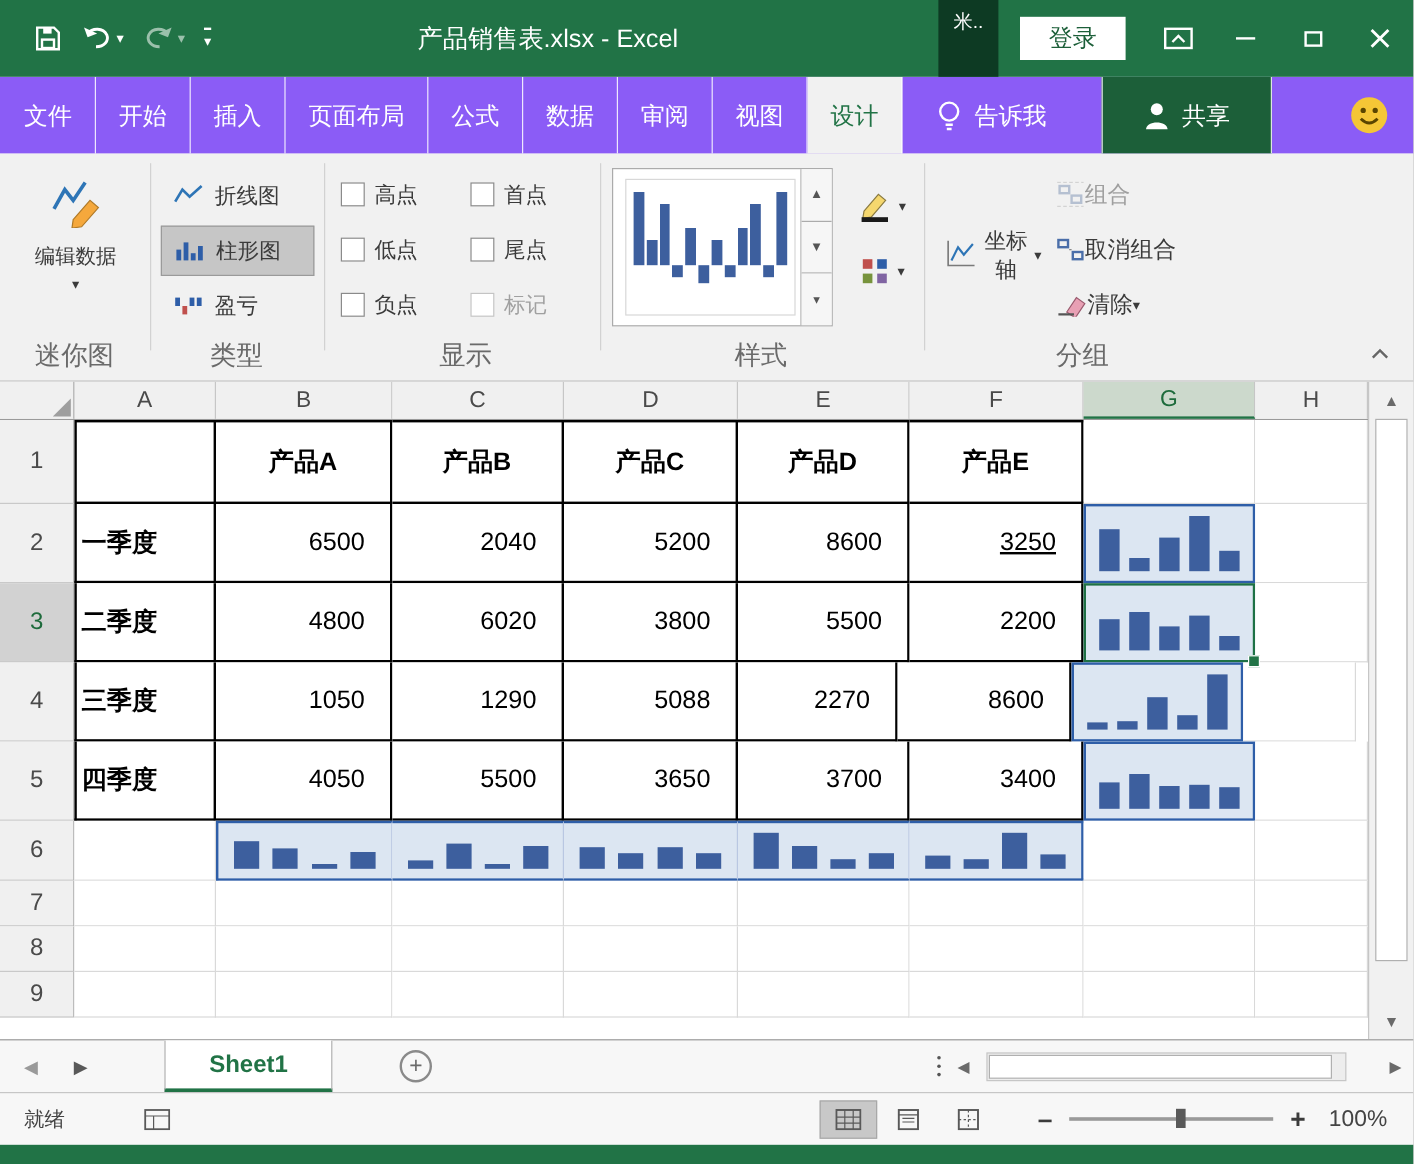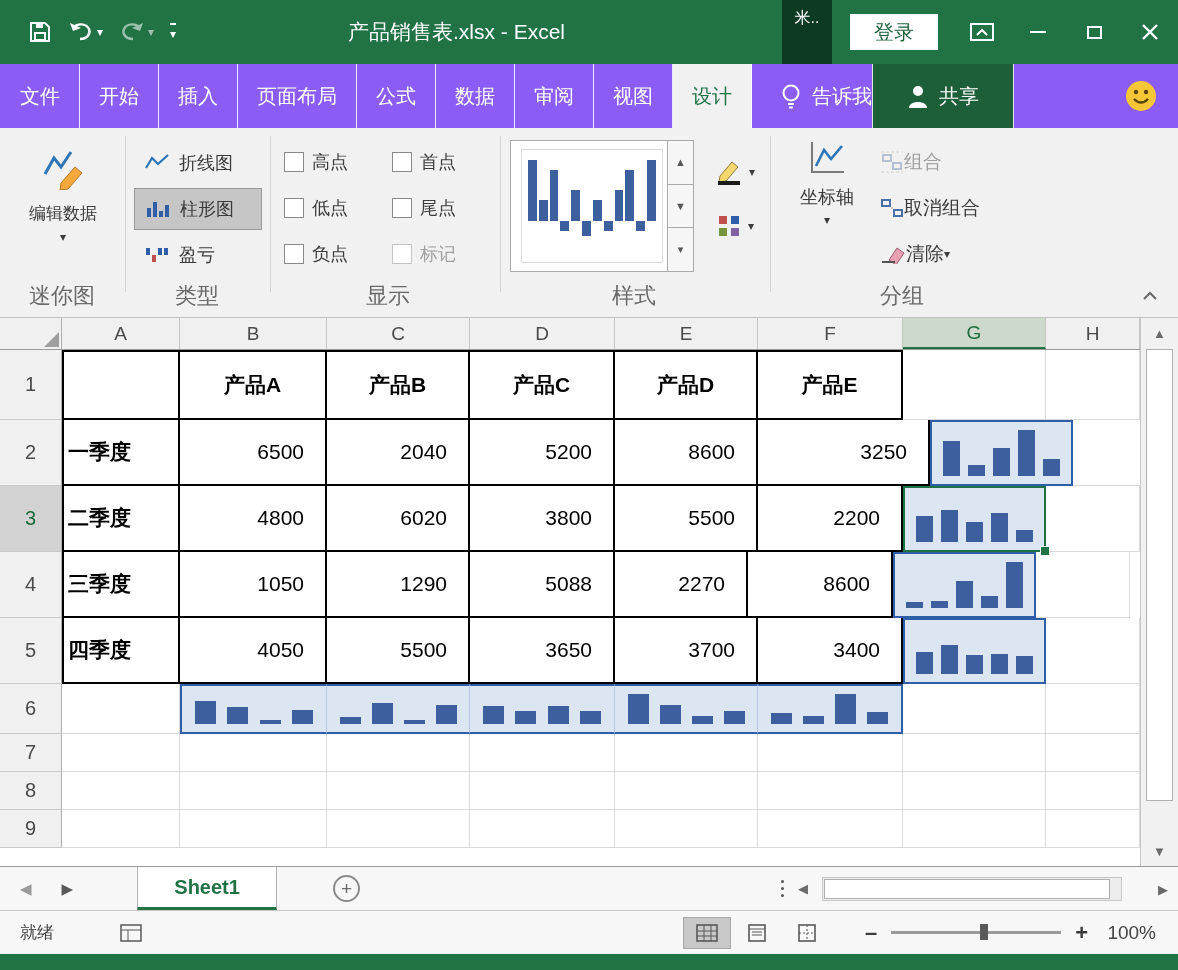--- a/index.html
+++ b/index.html
@@ -20,21 +20,21 @@
   .winbtn{width:56px;display:flex;align-items:center;justify-content:center}
   .min-glyph{display:block;width:16px;height:2px;background:#fff}
   .max-glyph{display:block;width:15px;height:13px;border:2px solid #fff}
 
   
   .tabrow{height:64px;background:#8b5cf6;display:flex;align-items:stretch;flex:0 0 auto}
   .rtab{display:flex;align-items:center;padding:0 19px;color:#fff;font-size:20px;border-right:1px solid rgba(255,255,255,.85);cursor:default}
   .rtab:first-child{border-left:1px solid rgba(255,255,255,0)}
   .rtab.active{background:#f1f1f1;color:#217346;border-right:1px solid rgba(255,255,255,.85)}
   .tellme{display:flex;align-items:center;gap:10px;color:#fff;font-size:20px;margin-left:28px}
-  .sharebtn{display:flex;align-items:center;gap:10px;color:#fff;font-size:20px;background:#1c5f39;padding:0 34px;border-right:1px solid rgba(255,255,255,.85);border-left:1px solid rgba(255,255,255,.85)}
+  .sharebtn{display:flex;align-items:center;gap:10px;color:#fff;font-size:20px;background:#1c5f39;padding:0 34px;margin-left:46px;border-right:1px solid rgba(255,255,255,.85);border-left:1px solid rgba(255,255,255,.85)}
   .smiley{margin-left:auto;margin-right:20px;align-self:center;line-height:0}
 
   
   .ribbon{height:190px;background:#f1f1f1;border-bottom:1px solid #c3c3c3;position:relative;flex:0 0 auto;color:#3b3b3b}
   .vsep{position:absolute;top:8px;height:156px;width:1px;background:#d2d2d2}
   .gcap{position:absolute;bottom:6px;font-size:22px;color:#6a6a6a;transform:translateX(-50%);white-space:nowrap}
   .bigbtn{position:absolute;left:8px;top:12px;width:110px;height:142px;display:flex;flex-direction:column;align-items:center;justify-content:flex-start;font-size:17px;gap:6px;text-align:center}
   .bigbtn .icon44{height:56px;display:flex;align-items:center}
   .type-btn{position:absolute;left:134px;width:128px;height:42px;display:flex;align-items:center;gap:9px;padding:0 10px;font-size:18px}
   .type-btn.selected{background:#c6c6c6;border:1px solid #9a9a9a}
@@ -43,21 +43,21 @@
   .chk.disabled{color:#a0a0a0}
   .chk.disabled .box{border-color:#c4c4c4}
   .gallery{position:absolute;left:510px;top:12px;width:184px;height:132px;background:#fff;border:1px solid #ababab;display:flex}
   .preview{flex:1;margin:8px 4px 8px 10px;position:relative;border:1px solid #d8d8d8;display:flex;align-items:stretch;justify-content:space-between;padding:4px 5px}
   .pslot{position:relative;flex:1;margin:0 1px}
   .pbar{position:absolute;left:0;right:0;background:#3d5f9e}
   .gscroll{width:26px;border-left:1px solid #ababab;display:flex;flex-direction:column}
   .gbtn{flex:1;display:flex;align-items:center;justify-content:center;font-size:11px;color:#555;border-bottom:1px solid #ababab;background:#f6f6f6}
   .gbtn:last-child{border-bottom:none}
   .colorbtn{position:absolute;left:702px;width:66px;height:48px;display:flex;align-items:center;justify-content:center;gap:6px}
-  .axisbtn{position:absolute;left:786px;top:12px;width:82px;height:146px;display:flex;flex-direction:column;align-items:center;gap:5px;font-size:18px;text-align:center}
+  .axisbtn{position:absolute;left:786px;top:12px;width:82px;height:146px;display:flex;flex-direction:row;align-items:center;gap:5px;font-size:18px;text-align:center}
   .grp-btn{position:absolute;left:880px;width:200px;height:40px;display:flex;align-items:center;gap:0;font-size:19px}
   .grp-btn.disabled{color:#9f9f9f}
   .grp-btn.disabled svg{opacity:.45}
   .collapse{position:absolute;right:20px;bottom:12px;color:#666}
 
   
   .grid-wrap{height:548px;display:flex;flex:0 0 auto;overflow:hidden;background:#fff}
   #grid-main{width:1140px;overflow:hidden}
   .col-hdr-row{display:flex;height:32px;background:#f0f0f0;border-bottom:1px solid #9a9a9a}
   .corner-cell{width:62px;flex:0 0 auto;position:relative;background:#f0f0f0;border-right:1px solid #b0b0b0}
@@ -402,21 +402,21 @@
           <div class="cell" style="width: 143px;"></div>
           <div class="cell" style="width: 94px;"></div>
         </div>
         <div class="grid-row" style="height: 66px;">
           <div class="row-hdr">2</div>
           <div class="cell rlabel" style="width: 118px; border-right: 2px solid rgb(0, 0, 0); border-bottom: 2px solid rgb(0, 0, 0); border-left: 2px solid rgb(0, 0, 0);">一季度</div>
           <div class="cell num" style="width: 147px; border-right: 2px solid rgb(0, 0, 0); border-bottom: 2px solid rgb(0, 0, 0);">6500</div>
           <div class="cell num" style="width: 143px; border-right: 2px solid rgb(0, 0, 0); border-bottom: 2px solid rgb(0, 0, 0);">2040</div>
           <div class="cell num" style="width: 145px; border-right: 2px solid rgb(0, 0, 0); border-bottom: 2px solid rgb(0, 0, 0);">5200</div>
           <div class="cell num" style="width: 143px; border-right: 2px solid rgb(0, 0, 0); border-bottom: 2px solid rgb(0, 0, 0);">8600</div>
-          <div class="cell num" style="width: 172px; border-right: 2px solid rgb(0, 0, 0); border-bottom: 2px solid rgb(0, 0, 0);">3250</div>
+          <div class="cell num" style="width: 145px; border-right: 2px solid rgb(0, 0, 0); border-bottom: 2px solid rgb(0, 0, 0); text-decoration: underline;">3250</div>
           <div class="cell spark-g" style="width: 143px;">
             <div class="spark g">
               <div class="sbar" style="background: rgb(61, 95, 158); height: 76%;"></div>
               <div class="sbar" style="background: rgb(61, 95, 158); height: 24%;"></div>
               <div class="sbar" style="background: rgb(61, 95, 158); height: 60%;"></div>
               <div class="sbar" style="background: rgb(61, 95, 158); height: 100%;"></div>
               <div class="sbar" style="background: rgb(61, 95, 158); height: 38%;"></div>
             </div>
           </div>
           <div class="cell" style="width: 94px;"></div>

